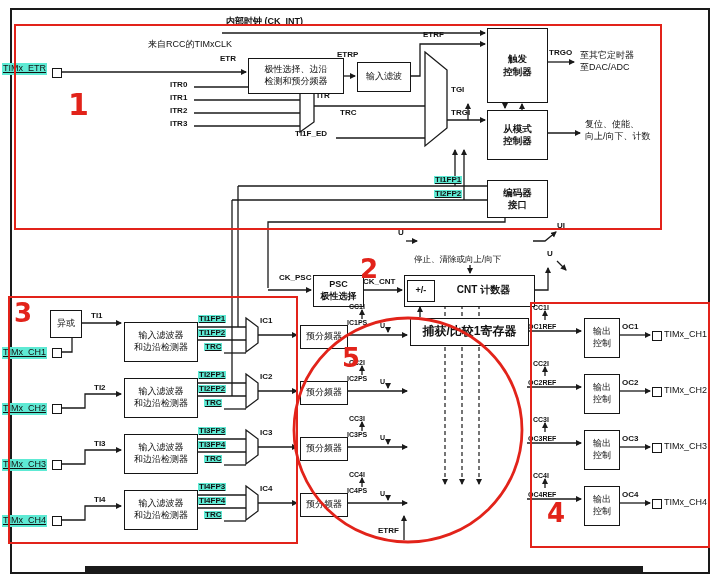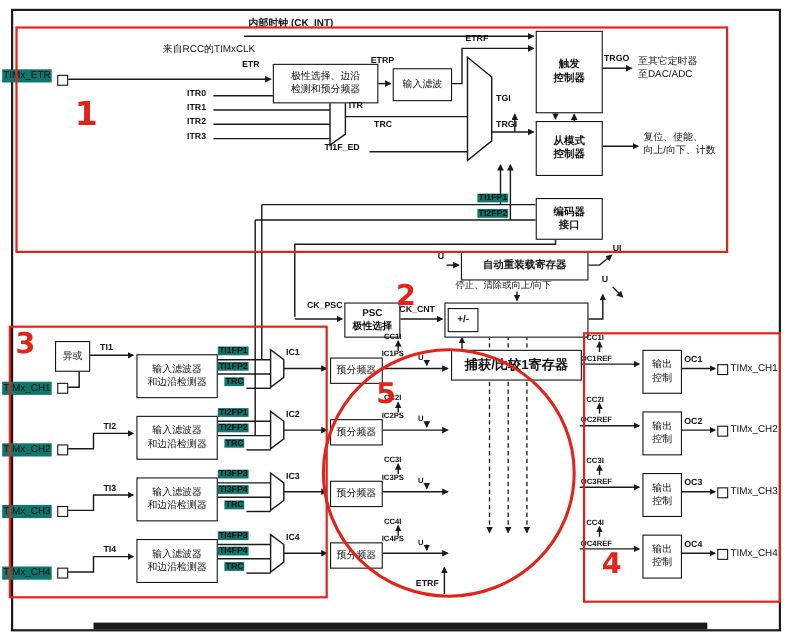--- a/index.html
+++ b/index.html
@@ -1,21 +1,21 @@
 <!DOCTYPE html>
 <html><head>
 <meta charset="utf-8">
 <style>
   html,body{margin:0;padding:0;background:#fff;font-family:"Liberation Sans",sans-serif;}
   #stage{position:relative;width:720px;height:581px;background:#fff;overflow:hidden;}
   .abs{position:absolute;}
   .sig{position:absolute;font-size:8px;font-weight:bold;color:#111;line-height:1;white-space:nowrap;}
   .sm{font-size:7px;}
   .t9{position:absolute;font-size:9px;color:#111;line-height:1.3;white-space:pre-line;}
-  .bgw{background:#0f766e;padding:0 1px;}
+  .bgw{background:#5eead4;padding:0 1px;text-decoration:underline;}
   .bold{font-weight:bold;}
   .box{position:absolute;border:1.4px solid #151515;background:#fff;display:flex;align-items:center;justify-content:center;text-align:center;font-size:9px;color:#111;line-height:1.3;white-space:pre-line;}
   .pin{position:absolute;width:8px;height:8px;border:1.4px solid #151515;background:#fff;}
   .rednum{position:absolute;color:#e2231a;font-size:26px;font-weight:bold;font-family:"DejaVu Sans",sans-serif;line-height:1;}
   .redbox{position:absolute;border:2.8px solid #e2231a;background:transparent;pointer-events:none;}
   svg.layer{position:absolute;left:0;top:0;pointer-events:none;}
 </style>
 </head>
 <body>
 
@@ -156,30 +156,30 @@
   <div class="box bold" style="left:487px;top:110px;width:59px;height:48px;font-size:9.5px">从模式
 控制器</div>
   <div class="t9" style="left:585px;top:119px">复位、使能、
 向上/向下、计数</div>
   <div class="sig bgw" style="left:434px;top:176px">TI1FP1</div>
   <div class="sig bgw" style="left:434px;top:190px">TI2FP2</div>
   <div class="box bold" style="left:487px;top:180px;width:59px;height:36px;font-size:9.5px">编码器
 接口</div>
 
   <div class="sig" style="left:398px;top:229px">U</div>
-  <div class="box bold" style="left:419px;top:229px;width:114px;height:24px;font-size:9.5px">自动重装载寄存器</div>
   <div class="sig" style="left:557px;top:222px">UI</div>
   <div class="sig" style="left:547px;top:250px">U</div>
   <div class="t9" style="left:414px;top:254px;font-size:8.5px">停止、清除或向上/向下</div>
   <div class="sig" style="left:279px;top:274px">CK_PSC</div>
   <div class="box bold" style="left:313px;top:275px;width:49px;height:30px">PSC
 极性选择</div>
   <div class="sig" style="left:363px;top:278px">CK_CNT</div>
   <div class="box" style="left:404px;top:275px;width:129px;height:30px"></div>
   <div class="box bold" style="left:407px;top:280px;width:26px;height:20px">+/-</div>
+  <div class="abs bold" style="left:436px;top:275px;width:95px;height:30px;display:flex;align-items:center;justify-content:center;font-size:10px;color:#111">CNT 计数器</div>
 
   <div class="t9 bgw" style="left:2px;top:347px">TIMx_CH1</div>
   <div class="pin" style="left:52px;top:348px"></div>
   <div class="box" style="left:50px;top:310px;width:30px;height:26px">异或</div>
   <div class="sig" style="left:91px;top:312px">TI1</div>
   <div class="box" style="left:124px;top:322px;width:72px;height:38px">输入滤波器
 和边沿检测器</div>
   <div class="sig bgw" style="left:198px;top:315px">TI1FP1</div>
   <div class="sig bgw" style="left:198px;top:329px">TI1FP2</div>
   <div class="sig bgw" style="left:204px;top:343px">TRC</div>

